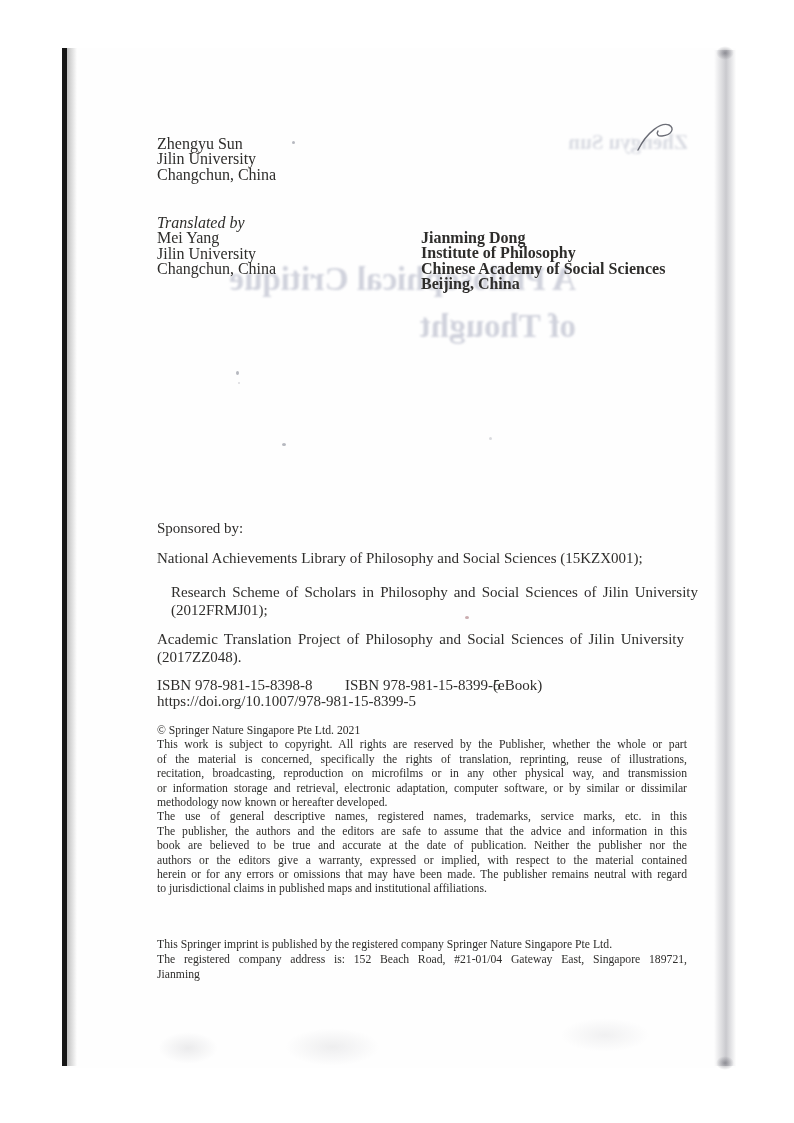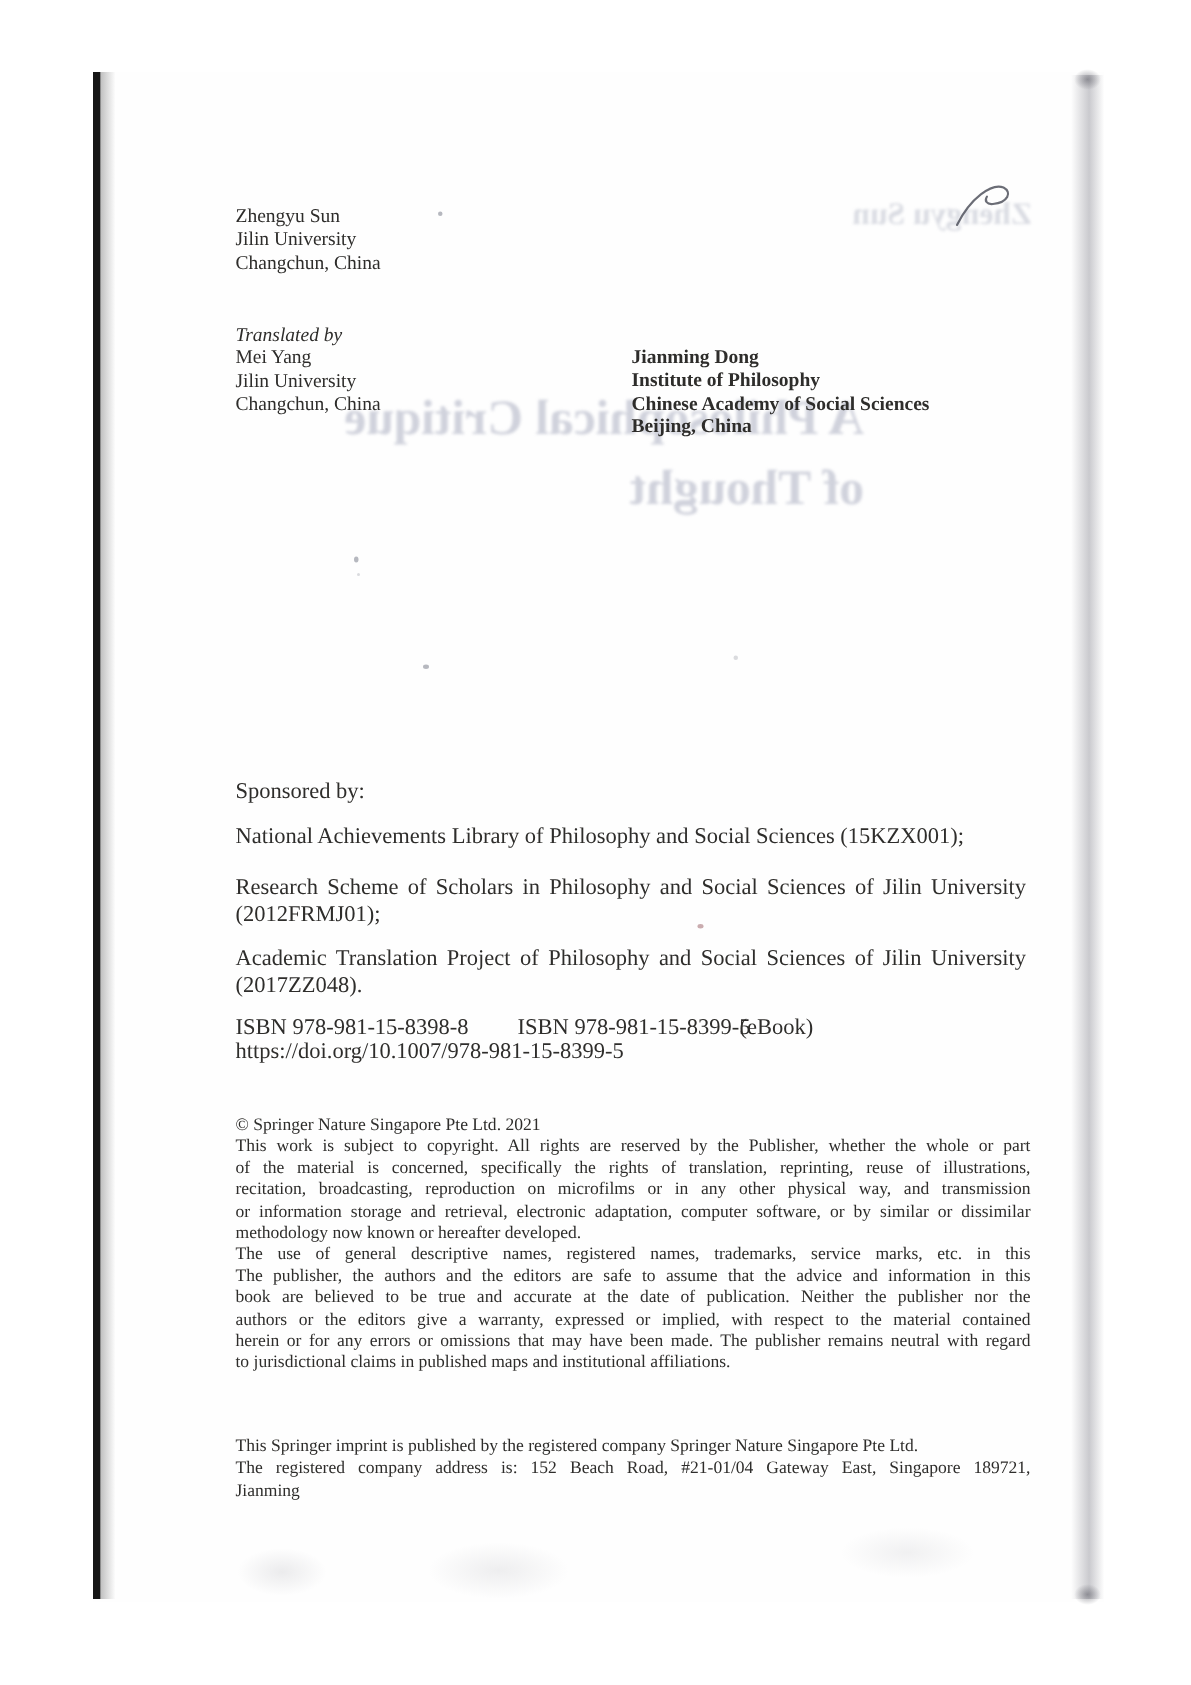--- a/index.html
+++ b/index.html
@@ -8,26 +8,26 @@
     font-family:"Liberation Serif","DejaVu Serif",serif;color:#2e2d2b;
   }
   .scan-area{position:absolute;left:62px;top:48px;width:674px;height:1020px;background:#fefefee8;}
   .gutter{position:absolute;left:62px;top:48px;width:5px;height:1018px;background:#161616;}
   .gutter-fade{position:absolute;left:67px;top:48px;width:10px;height:1018px;
     background:linear-gradient(to right,rgba(140,140,140,.55),rgba(255,255,255,0));}
   .edge-shadow{position:absolute;left:714px;top:50px;width:22px;height:1016px;
     background:linear-gradient(to right,rgba(255,255,255,0),rgba(130,130,140,.42) 55%,rgba(255,255,255,0));}
   .edge-cap{position:absolute;left:716px;width:18px;height:14px;border-radius:50%;
     background:radial-gradient(ellipse,rgba(80,80,90,.5),rgba(255,255,255,0) 70%);}
-  .blk{position:absolute;font-size:13px;line-height:15.4px;}
+  .blk{position:absolute;font-size:16px;line-height:15.4px;}
   .mid{font-size:15px;}
   .it{font-style:italic;}
   .line{white-space:nowrap;}
   .jl{text-align:justify;text-align-last:justify;}
-  .legal{font-size:11.7px;line-height:14.4px;width:530px;margin-top:19px;}
+  .legal{font-size:11.7px;line-height:14.4px;width:530px;}
   .isbn1{display:inline-block;width:188px;}
   .isbn2{display:inline-block;width:148px;}
   .ghost{position:absolute;transform:scaleX(-1);color:rgba(152,158,180,.45);
     filter:blur(1.2px);font-weight:bold;pointer-events:none;}
   .ghost-title{left:200px;top:256px;width:376px;font-size:33px;line-height:47px;}
   .ghost-title div{white-space:nowrap;}
   .ghost-author{left:540px;top:130px;width:148px;font-size:21px;line-height:24px;white-space:nowrap;
     color:rgba(158,163,182,.38);filter:blur(1.1px);}
   .speck{position:absolute;border-radius:50%;background:rgba(95,100,115,.45);filter:blur(.4px);}
   .smudge{position:absolute;pointer-events:none;}
@@ -74,21 +74,21 @@
     <div class="line">Chinese Academy of Social Sciences</div>
     <div class="line">Beijing, China</div>
   </div>
 
   <div class="blk mid" style="left:157px;top:521px;">Sponsored by:</div>
 
   <div class="blk mid" style="left:157px;top:551px;width:527px;">
     <div class="line fitline">National Achievements Library of Philosophy and Social Sciences (15KZX001);</div>
   </div>
 
-  <div class="blk mid" style="left:157px;top:583px;width:527px;line-height:18px;">
+  <div class="blk mid" style="left:171px;top:583px;width:527px;line-height:18px;">
     <div class="line jl fitline">Research Scheme of Scholars in Philosophy and Social Sciences of Jilin University</div>
     <div class="line">(2012FRMJ01);</div>
   </div>
 
   <div class="blk mid" style="left:157px;top:630px;width:527px;line-height:18px;">
     <div class="line jl fitline">Academic Translation Project of Philosophy and Social Sciences of Jilin University</div>
     <div class="line">(2017ZZ048).</div>
   </div>
 
   <div class="blk mid" style="left:157px;top:677px;width:540px;line-height:16px;">

